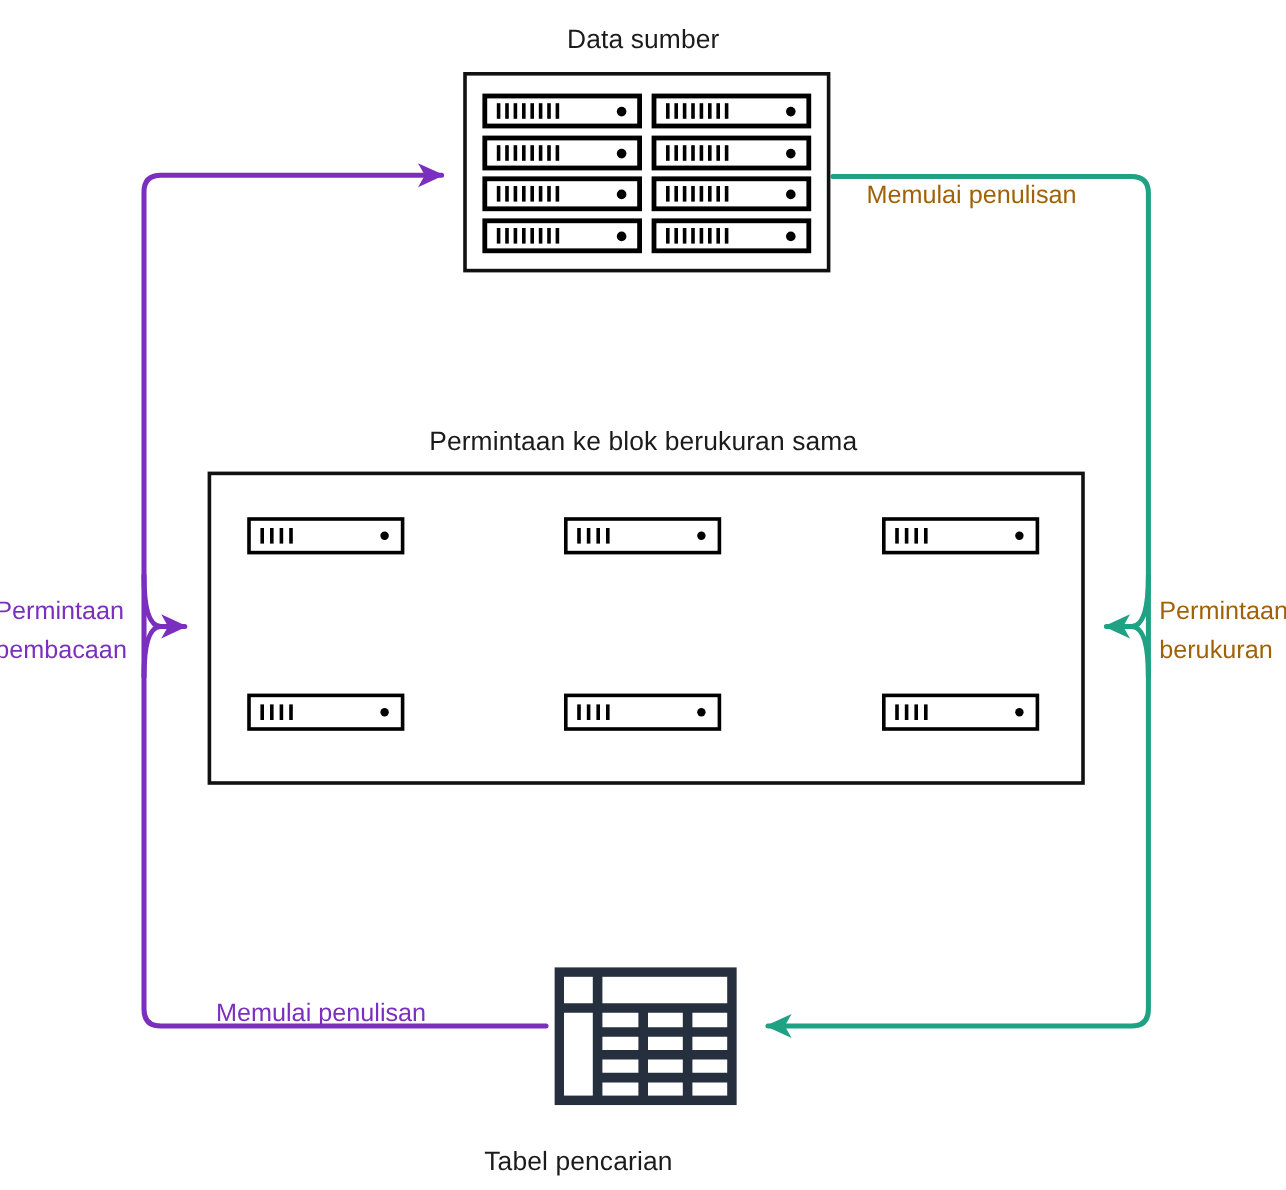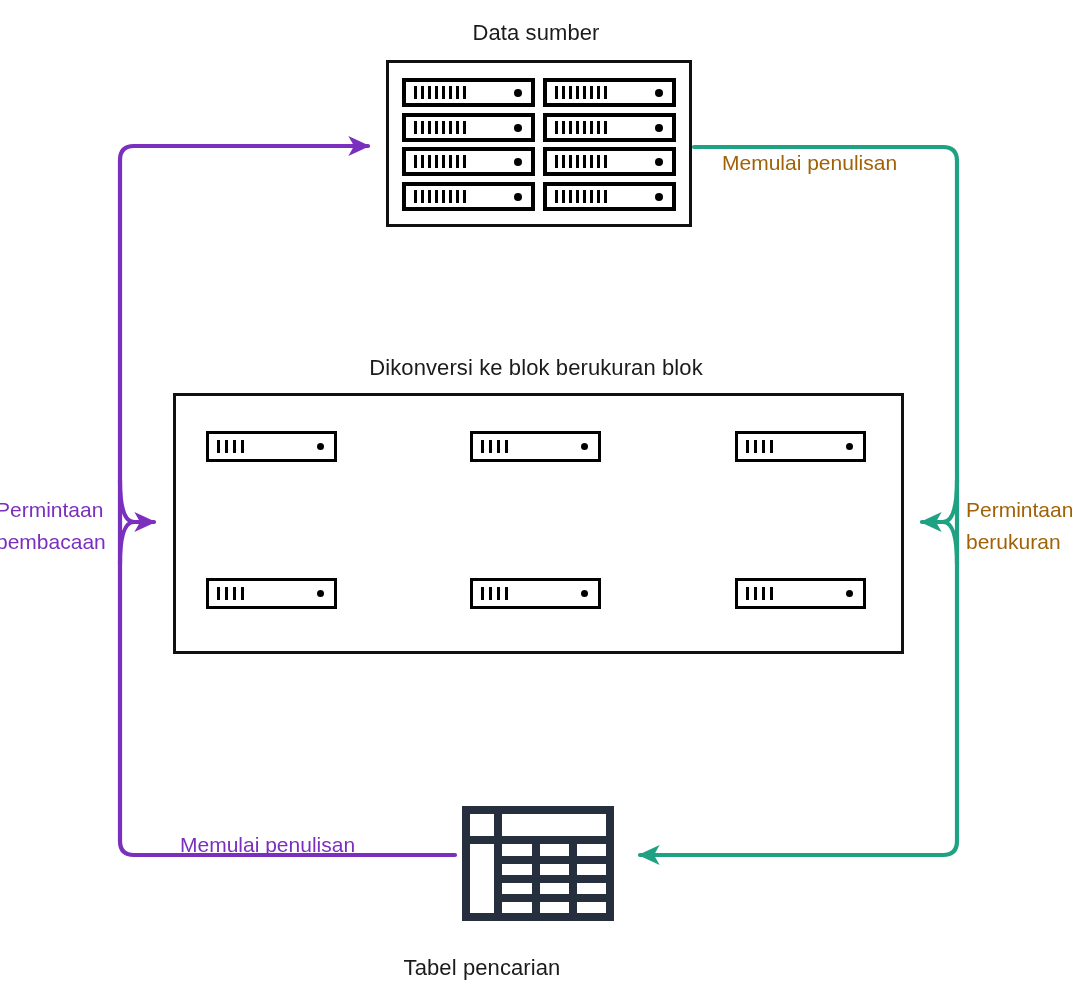--- a/index.html
+++ b/index.html
@@ -132,21 +132,21 @@
     </g>
 
     <g>
       <path d="M 957 480 Q 957 522 943 522 L 922 522" fill="none" stroke="#1ea283" stroke-width="4.2" stroke-linecap="round" stroke-linejoin="round" marker-end="url(#arrow-green)"></path>
       <path d="M 957 564 Q 957 522 943 522" fill="none" stroke="#1ea283" stroke-width="4.2" stroke-linecap="round" stroke-linejoin="round"></path>
     </g>
   </svg>
 
   <div class="caption" id="caption-source">Data sumber</div>
 
-  <div class="caption" id="caption-blocks">Dikonversi ke blok berukuran blok</div>
+  <div class="caption" id="caption-blocks">Permintaan ke blok berukuran sama</div>
 
   <div class="caption" id="caption-table">Tabel pencarian</div>
 
   <div class="edge-label green" id="label-start-write">Memulai penulisan</div>
 
   <div class="edge-label purple" id="label-start-read">Memulai penulisan</div>
 
   <div class="edge-label purple" id="label-read-req">
     <div>Permintaan</div>
     <div>pembacaan</div>

